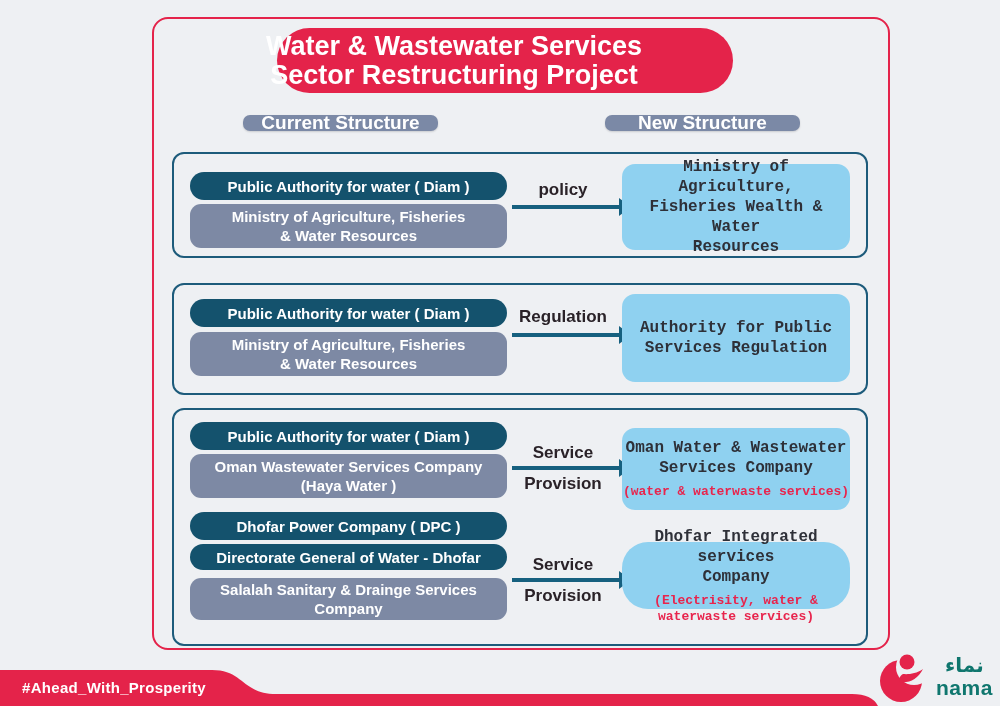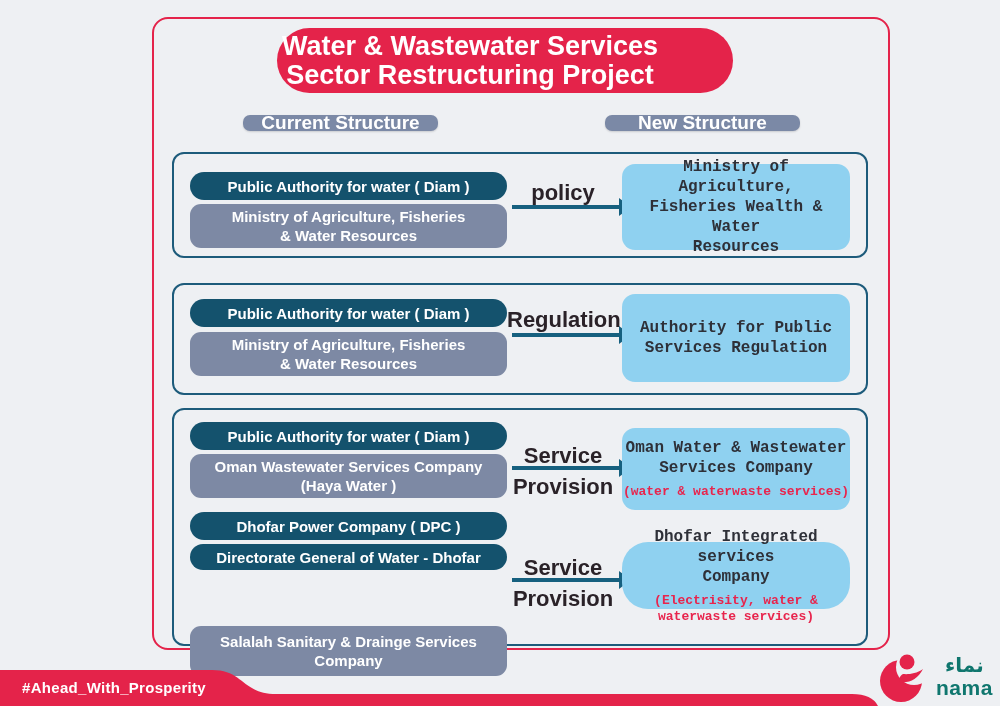--- a/index.html
+++ b/index.html
@@ -3,21 +3,21 @@
 <meta charset="utf-8">
 <style>
   html,body{margin:0;padding:0;background:#eef0f3;}
   .stage{position:relative;width:1000px;height:706px;background:#eef0f3;overflow:hidden;
          font-family:"Liberation Sans",sans-serif;}
   .abs{position:absolute;}
 
   .outer-frame{left:152px;top:17px;width:734px;height:629px;border:2px solid #e4234a;border-radius:16px;}
 
   .title-pill{left:277px;top:28px;width:456px;height:65px;background:#e4234a;border-radius:33px;}
-  .title-text{left:235px;top:32px;width:470px;color:#ffffff;font-weight:bold;font-size:27px;
+  .title-text{left:219px;top:32px;width:470px;color:#ffffff;font-weight:bold;font-size:27px;
               line-height:29px;text-align:center;white-space:nowrap;}
   .title-text span{display:block;}
 
   .col-header{top:115px;width:195px;height:16px;background:#7b89a6;color:#fff;font-weight:bold;
               font-size:19px;border-radius:7px;display:flex;align-items:center;justify-content:center;
               box-shadow:0 1px 2px rgba(0,0,0,.15);}
   .hdr-current{left:243px;}
   .hdr-new{left:605px;}
 
   .section{left:172px;width:692px;border:2px solid #1d5b7b;border-radius:12px;background:transparent;}
@@ -28,37 +28,37 @@
   .pill{left:190px;width:317px;color:#fff;font-weight:bold;font-size:15px;line-height:19px;
         display:flex;flex-direction:column;align-items:center;justify-content:center;
         text-align:center;white-space:nowrap;}
   .pill span{display:block;}
   .pill.teal{background:#14526d;border-radius:15px;}
   .pill.gray{background:#7d89a4;border-radius:11px;}
   .p1{top:172px;height:28px;} .p2{top:204px;height:44px;}
   .p3{top:299px;height:28px;} .p4{top:332px;height:44px;}
   .p5{top:422px;height:28px;} .p6{top:454px;height:44px;text-align:center;}
   .p7{top:512px;height:28px;} .p8{top:544px;height:26px;}
-  .p9{top:578px;height:50px;margin-top:48px;}
+  .p9{top:578px;height:42px;}
 
   .result{left:622px;width:228px;background:#8fd1f0;border-radius:13px;color:#2e3038;
           font-weight:bold;font-size:16px;line-height:20px;display:flex;flex-direction:column;
           align-items:center;justify-content:center;text-align:center;}
   .result .ln{display:block;font-family:Liberation Mono, monospace;}
   .result .sub{color:#e8254d;font-size:13px;line-height:16px;margin-top:6px;}
   .r1{top:164px;height:86px;} .r2{top:294px;height:88px;}
   .r3{top:428px;height:82px;} .r4{top:542px;height:67px;border-radius:26px;}
 
   .arrow{left:512px;width:108px;height:4px;background:#16607f;}
   .arrow::after{content:"";position:absolute;right:-11px;top:-7px;width:0;height:0;
                 border-left:12px solid #16607f;border-top:9px solid transparent;
                 border-bottom:9px solid transparent;}
   .a1{top:205px;} .a2{top:333px;} .a3{top:466px;} .a4{top:578px;}
 
-  .flow-label{left:507px;width:112px;text-align:center;color:#2a2228;font-weight:bold;font-size:22px;}
+  .flow-label{left:507px;width:112px;text-align:center;color:#2a2228;font-weight:bold;font-size:17px;}
   .l1{top:180px;} .l2{top:307px;}
   .l3a{top:443px;} .l3b{top:474px;}
   .l4a{top:555px;} .l4b{top:586px;}
 
   .footer-svg{left:0;top:664px;}
   .hashtag{left:22px;top:679px;color:#fff;font-weight:bold;font-size:15px;letter-spacing:.3px;}
 
   .logo-icon{left:879px;top:651px;}
   .logo-text{left:936px;top:654px;color:#0f766e;text-align:center;}
   .logo-ar{font-family:"DejaVu Sans",sans-serif;font-weight:bold;font-size:20px;line-height:23px;}

